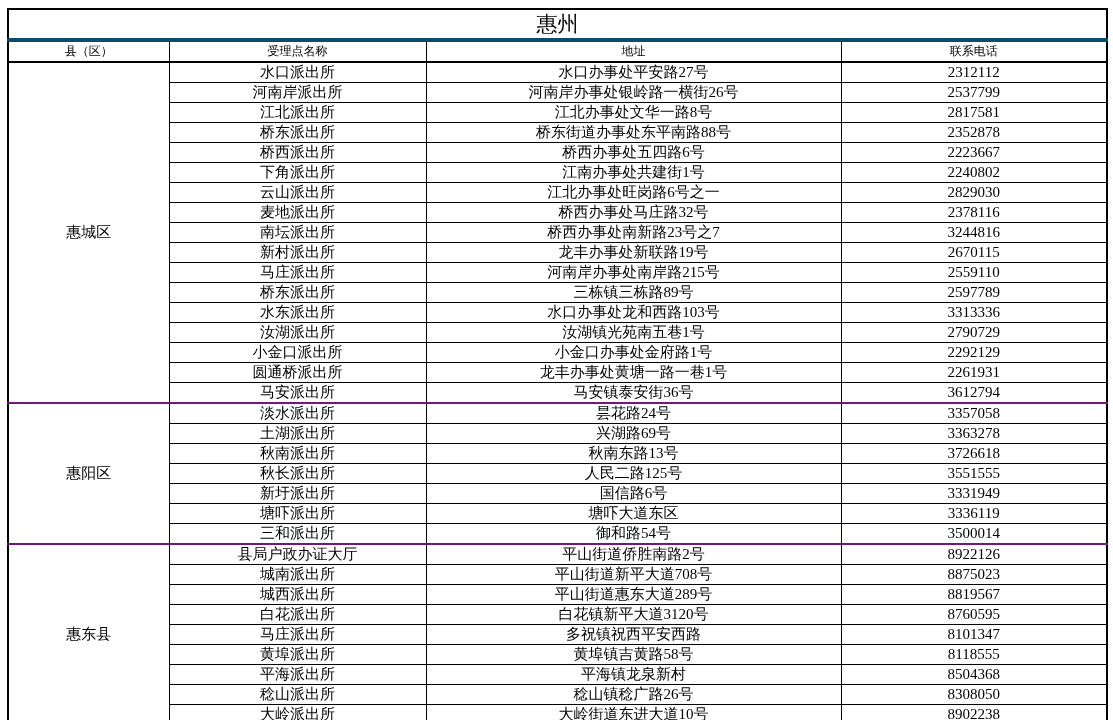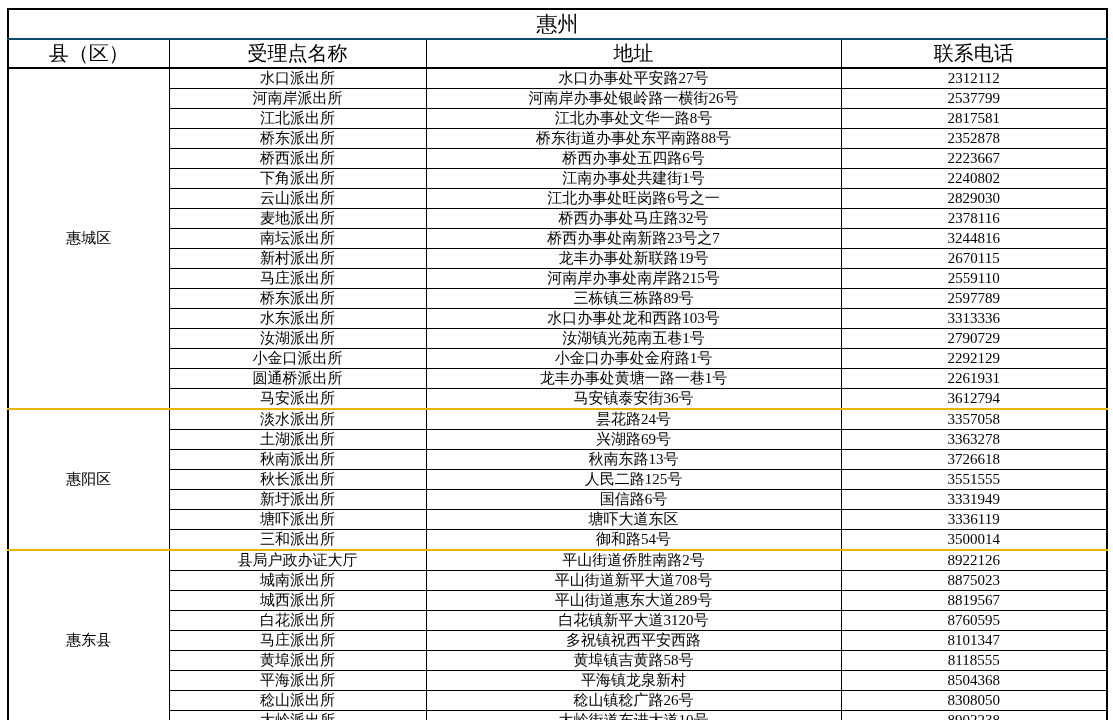--- a/index.html
+++ b/index.html
@@ -28,36 +28,36 @@
     padding: 0;
     text-align: center;
     vertical-align: middle;
     overflow: hidden;
     white-space: nowrap;
     font-weight: normal;
   }
   .title-row th {
     height: 28px;
     font-size: 21px;
-    border-bottom: 2px solid #0c4a6e;
+    border-bottom: 4px solid #0c4a6e;
     border-left: 2px solid #000;
     border-right: 2px solid #000;
   }
   .header-row th {
     height: 19px;
-    font-size: 20px;
+    font-size: 12px;
     border-bottom: 2px solid #000;
   }
   .doc-table tbody td {
     height: 19px;
     font-size: 15px;
     line-height: 19px;
   }
   .doc-table tbody tr.section-start td {
-    border-top: 2px solid #eab308;
+    border-top: 2px solid #701a75;
   }
   .district-cell {
     font-size: 15px;
   }
 </style>
 </head>
 <body>
 
 <table class="doc-table">
   <colgroup>

